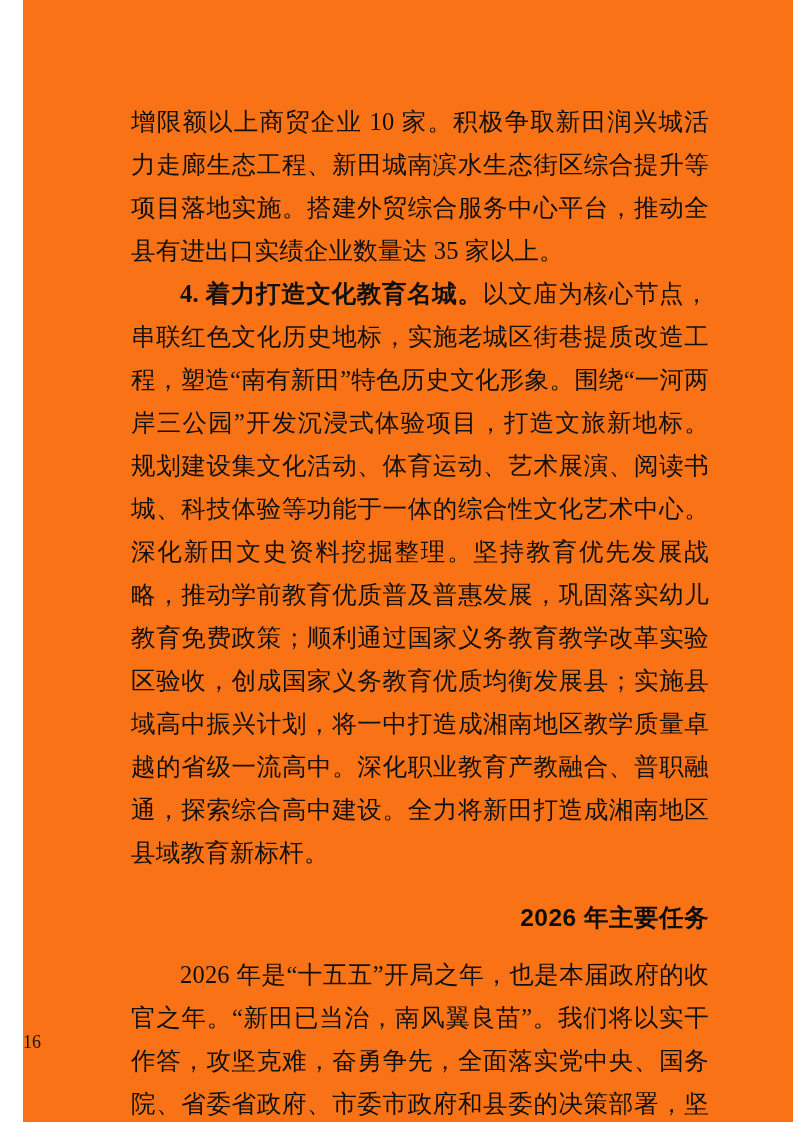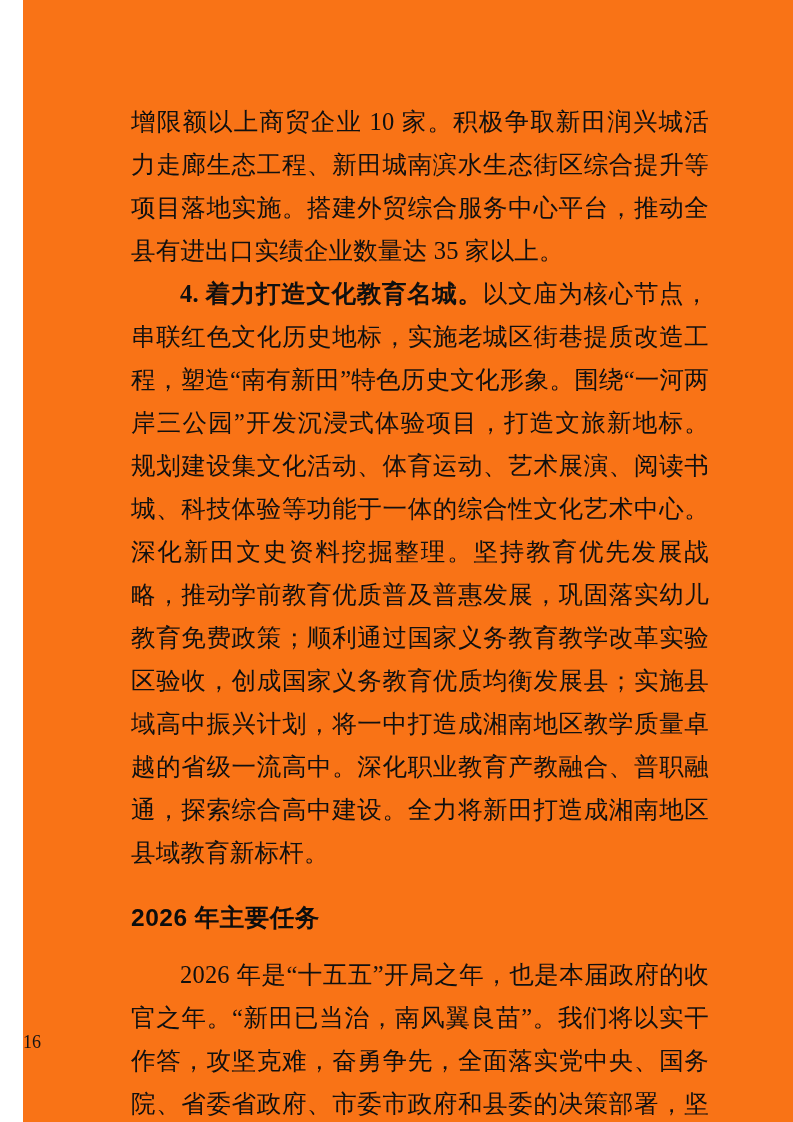--- a/index.html
+++ b/index.html
@@ -43,21 +43,21 @@
     margin-top: 0px;
   }
   .indent {
     text-indent: 49px;
   }
   .bold-lead {
     font-weight: bold;
     font-family: "Liberation Serif", "DejaVu Serif", serif;
   }
   .center-heading {
-    text-align: left;
+    text-align: right;
     font-size: 24.5px;
     font-weight: bold;
     line-height: 43px;
     margin: 22px 0 14px 0;
     font-family: "Liberation Sans", "DejaVu Sans", sans-serif;
     letter-spacing: 0.5px;
     color: #0d0d0d;
   }
   .page-number {
     position: absolute;

